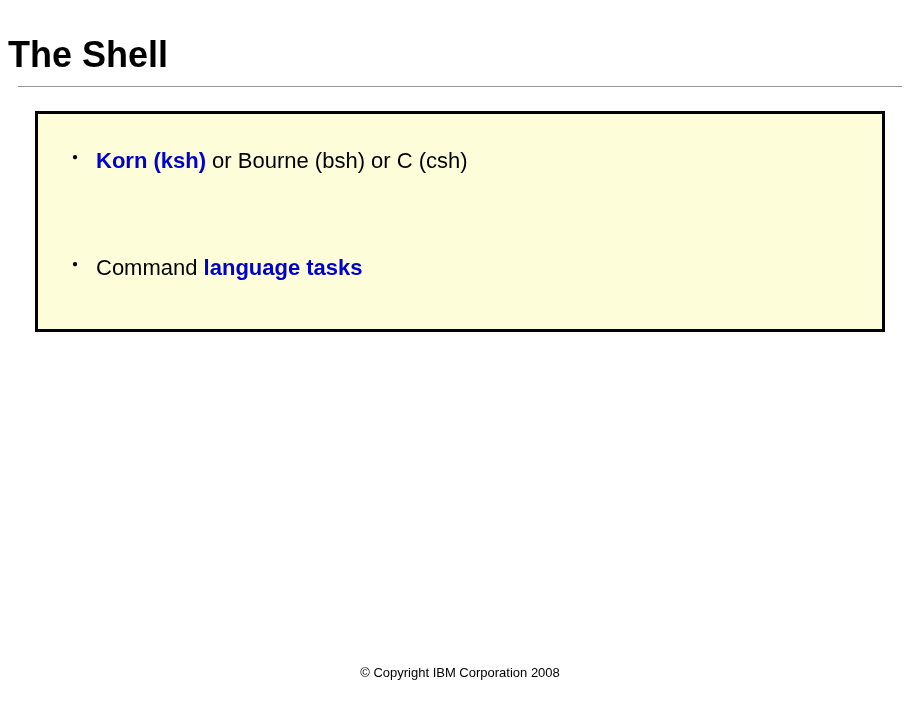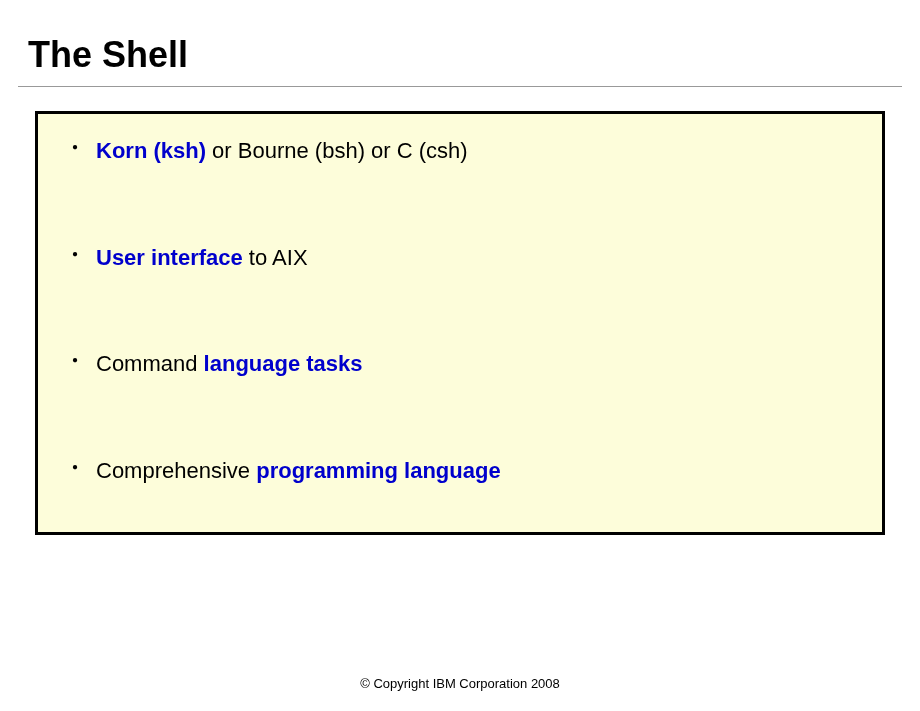--- a/index.html
+++ b/index.html
@@ -11,32 +11,32 @@
       width: 920px;
       height: 711px;
       background: #ffffff;
       font-family: Arial, Helvetica, sans-serif;
       position: relative;
     }
     .slide-title {
       font-size: 36px;
       font-weight: bold;
       color: #000000;
-      padding: 34px 20px 10px 28px;
+      padding: 34px 20px 10px 8px;
     }
     .title-rule {
       border: none;
       border-top: 1px solid #999999;
       margin: 0 18px;
     }
     .content-box {
       margin: 24px 35px 0 35px;
       border: 3px solid #000000;
       background: #fdfdda;
-      padding: 8px 34px 22px 34px;
+      padding: 18px 34px 22px 34px;
     }
     .bullet-list {
       list-style: none;
     }
     .bullet-item {
       font-size: 22px;
       color: #000000;
       padding: 15px 0;
       margin-bottom: 48px;
       position: relative;
@@ -53,35 +53,33 @@
       top: 18px;
       font-size: 10px;
       color: #000000;
     }
     .highlight {
       color: #0000cc;
       font-weight: bold;
     }
     .copyright {
       position: absolute;
-      bottom: 20px;
+      bottom: 31px;
       width: 100%;
       text-align: center;
       font-size: 13px;
       color: #000000;
     }
   </style>
 </head>
 <body>
 
 <h1 class="slide-title">The Shell</h1>
 <hr class="title-rule">
 
 <div class="content-box">
   <ul class="bullet-list">
     <li class="bullet-item"><span class="highlight">Korn (ksh)</span><span> or Bourne (bsh) or C (csh)</span></li>
-    <li class="bullet-item"><span class="highlight">User interface</span><span> to AIX</span></li>
     <li class="bullet-item"><span>Command </span><span class="highlight">language tasks</span></li>
-    <li class="bullet-item"><span>Comprehensive </span><span class="highlight">programming language</span></li>
   </ul>
 </div>
 
 <div class="copyright">© Copyright IBM Corporation 2008</div>
 
 </body></html>

